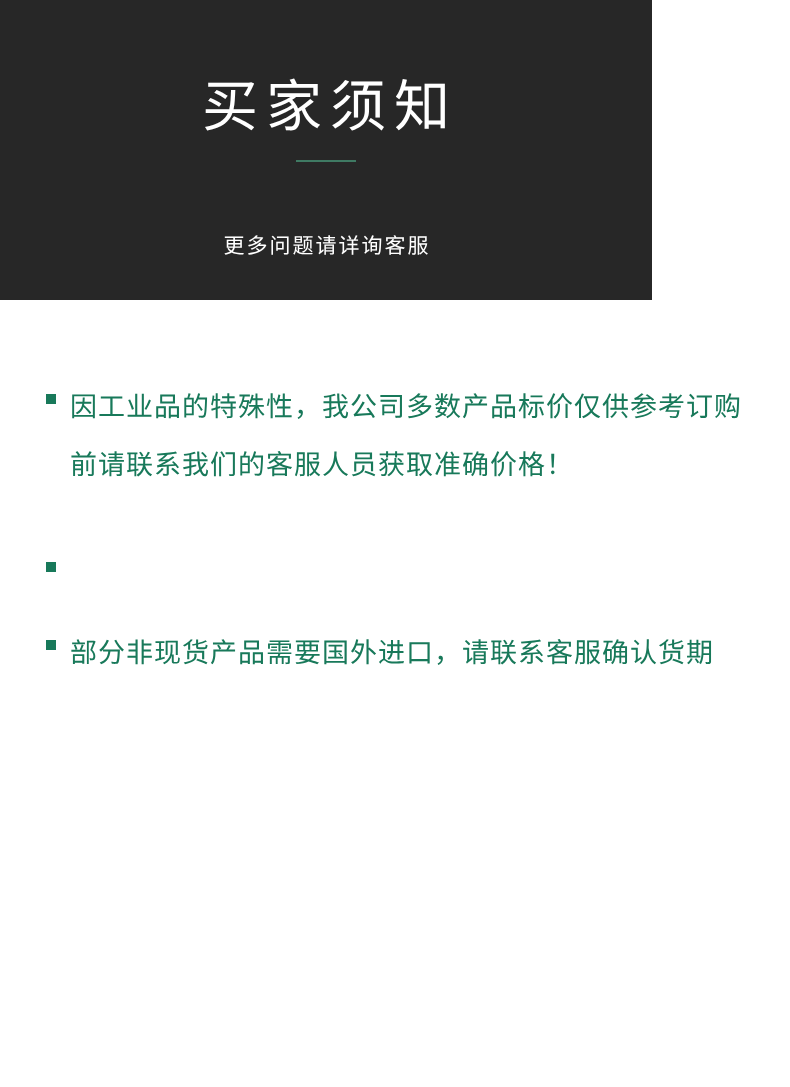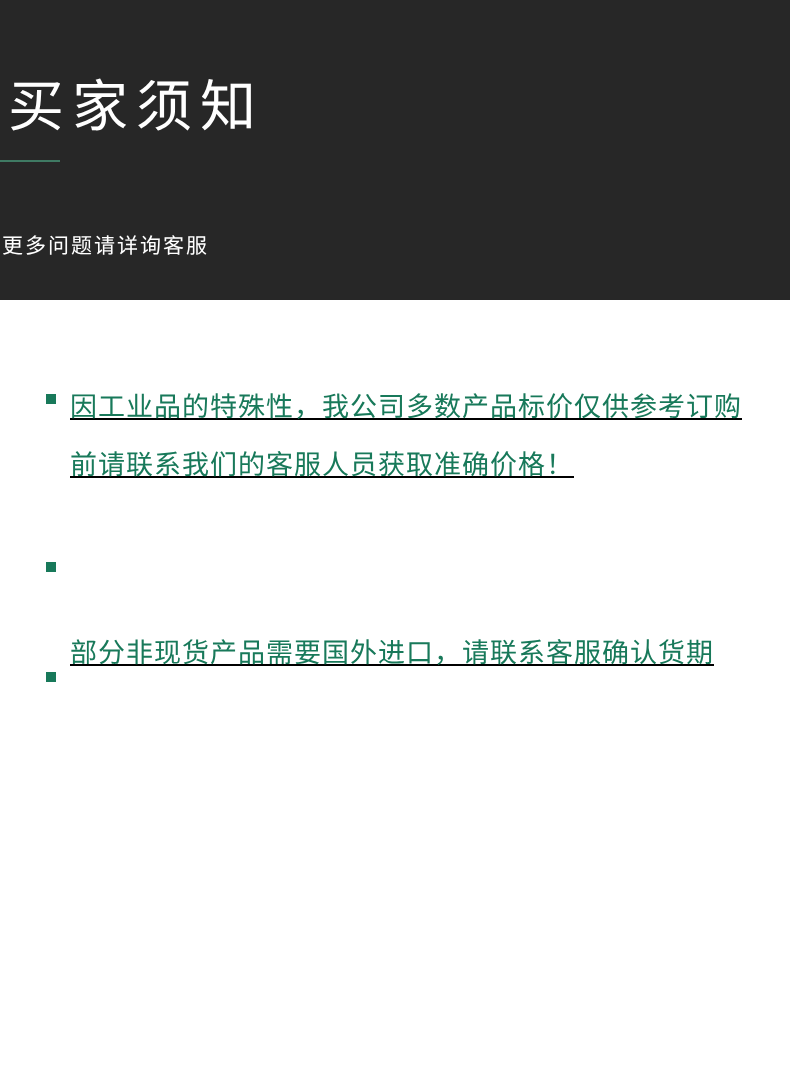--- a/index.html
+++ b/index.html
@@ -14,26 +14,26 @@
     font-family: "Liberation Sans", "DejaVu Sans", sans-serif;
     overflow: hidden;
   }
   .page {
     width: 790px;
     height: 1087px;
     position: relative;
     background: #ffffff;
   }
   .hero {
-    width: 790px;
+    width: 652px;
     height: 300px;
     background: #272727;
     display: flex;
     flex-direction: column;
-    align-items: flex-start;
+    align-items: center;
     justify-content: flex-start;
     box-sizing: border-box;
     padding-top: 72px;
   }
   .hero-title {
     color: #ffffff;
     font-size: 56px;
     line-height: 70px;
     letter-spacing: 8px;
     text-indent: 8px;
@@ -57,25 +57,23 @@
     margin-top: 45px;
   }
   .content {
     padding: 78px 30px 0 46px;
     box-sizing: border-box;
   }
   .note {
     display: flex;
     align-items: flex-start;
     margin-bottom: 52px;
-    text-decoration: underline;
   }
   .note:last-child {
     margin-bottom: 0;
-    align-items: flex-end;
   }
   .bullet {
     width: 10px;
     height: 10px;
     background: #18795a;
     flex: 0 0 10px;
     margin-top: 16px;
     margin-right: 14px;
   }
   .note-text {

